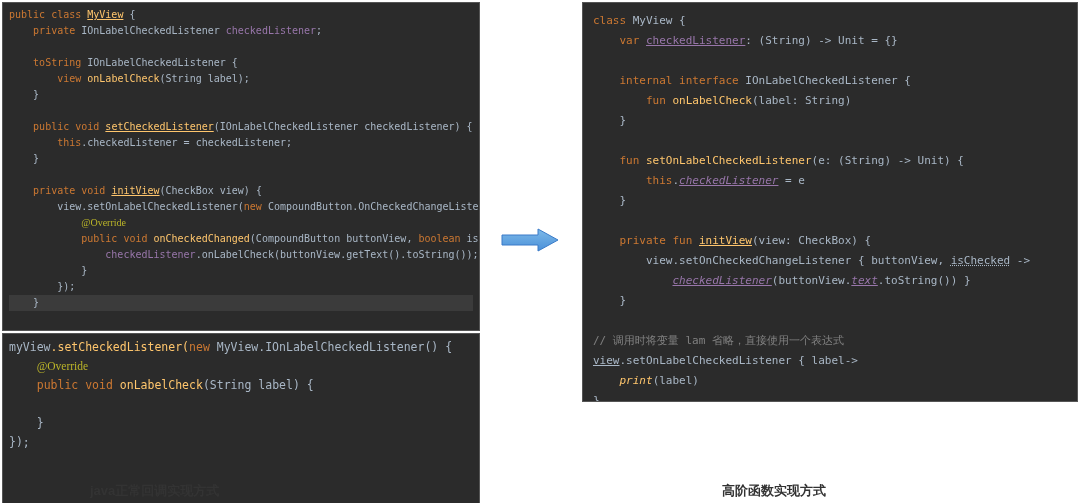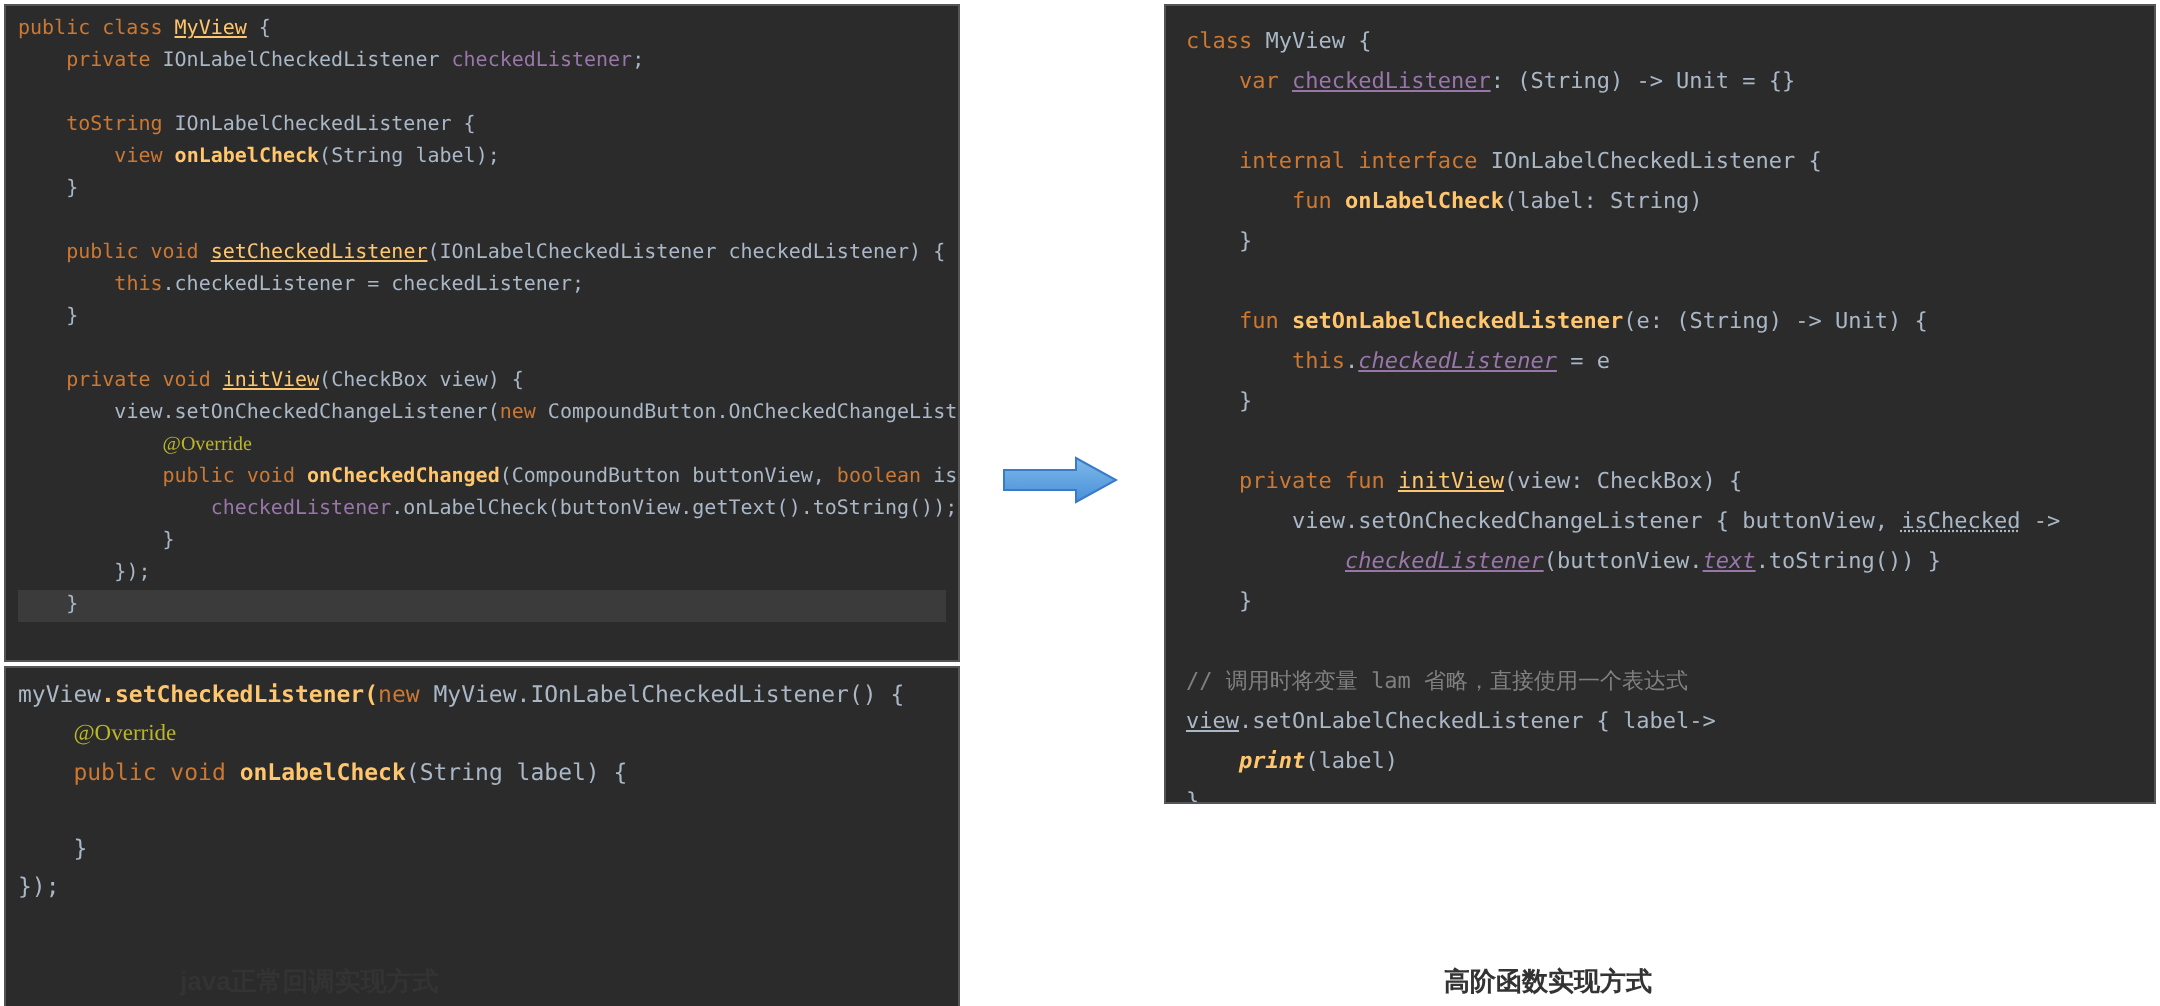--- a/index.html
+++ b/index.html
@@ -42,21 +42,21 @@
   white-space: pre;
 }
 .code-right {
   padding: 8px 10px;
   font-size: 11px;
   line-height: 20px;
   color: #a9b7c6;
   white-space: pre;
 }
 .kw { color: #cc7832; }
-.fn { color: #ffc66d; font-weight: bold; }
+.fn { color: #ffc66d; }
 .fnu { color: #ffc66d; text-decoration: underline; }
 .var { color: #9876aa; }
 .varu { color: #9876aa; text-decoration: underline; }
 .ann { color: #bbb529; font-family: Liberation Serif, serif; }
 .cmt { color: #808080; }
 .txt { color: #a9b7c6; }
 .und { text-decoration: underline; }
 .und-dot { text-decoration: underline dotted; }
 .italic { font-style: italic; }
 .hl-caret {
@@ -91,21 +91,21 @@
 
     <span class="kw">toString</span><span class="txt"> IOnLabelCheckedListener {</span>
         <span class="kw">view</span> <span class="fn">onLabelCheck</span><span>(String label);</span>
     <span>}</span>
 
     <span class="kw">public void</span> <span class="fnu">setCheckedListener</span><span>(IOnLabelCheckedListener checkedListener) {</span>
         <span class="kw">this</span><span>.checkedListener = checkedListener;</span>
     <span>}</span>
 
     <span class="kw">private void</span> <span class="fnu">initView</span><span>(CheckBox view) {</span>
-        <span>view</span><span>.setOnCheckedChangeListener(</span><span class="kw">new</span><span> CompoundButton.OnCheckedChangeListener() {</span>
+        <span>view</span><span>.setOnLabelCheckedListener(</span><span class="kw">new</span><span> CompoundButton.OnCheckedChangeListener() {</span>
             <span class="ann">@Override</span>
             <span class="kw">public void</span> <span class="fn">onCheckedChanged</span><span>(CompoundButton buttonView, </span><span class="kw">boolean</span><span> isChecked) {</span>
                 <span class="var">checkedListener</span><span>.onLabelCheck(buttonView.getText().toString());</span>
             <span>}</span>
         <span>});</span>
 <span class="hl-caret">    <span>}</span></span></div>
 </div>
 
 <div class="panel panel-left-bottom">
 <div class="code" style="font-size:11.5px; line-height:19px;"><span>myView</span><span class="fn">.setCheckedListener(</span><span class="kw">new</span><span> MyView.IOnLabelCheckedListener() {</span>

